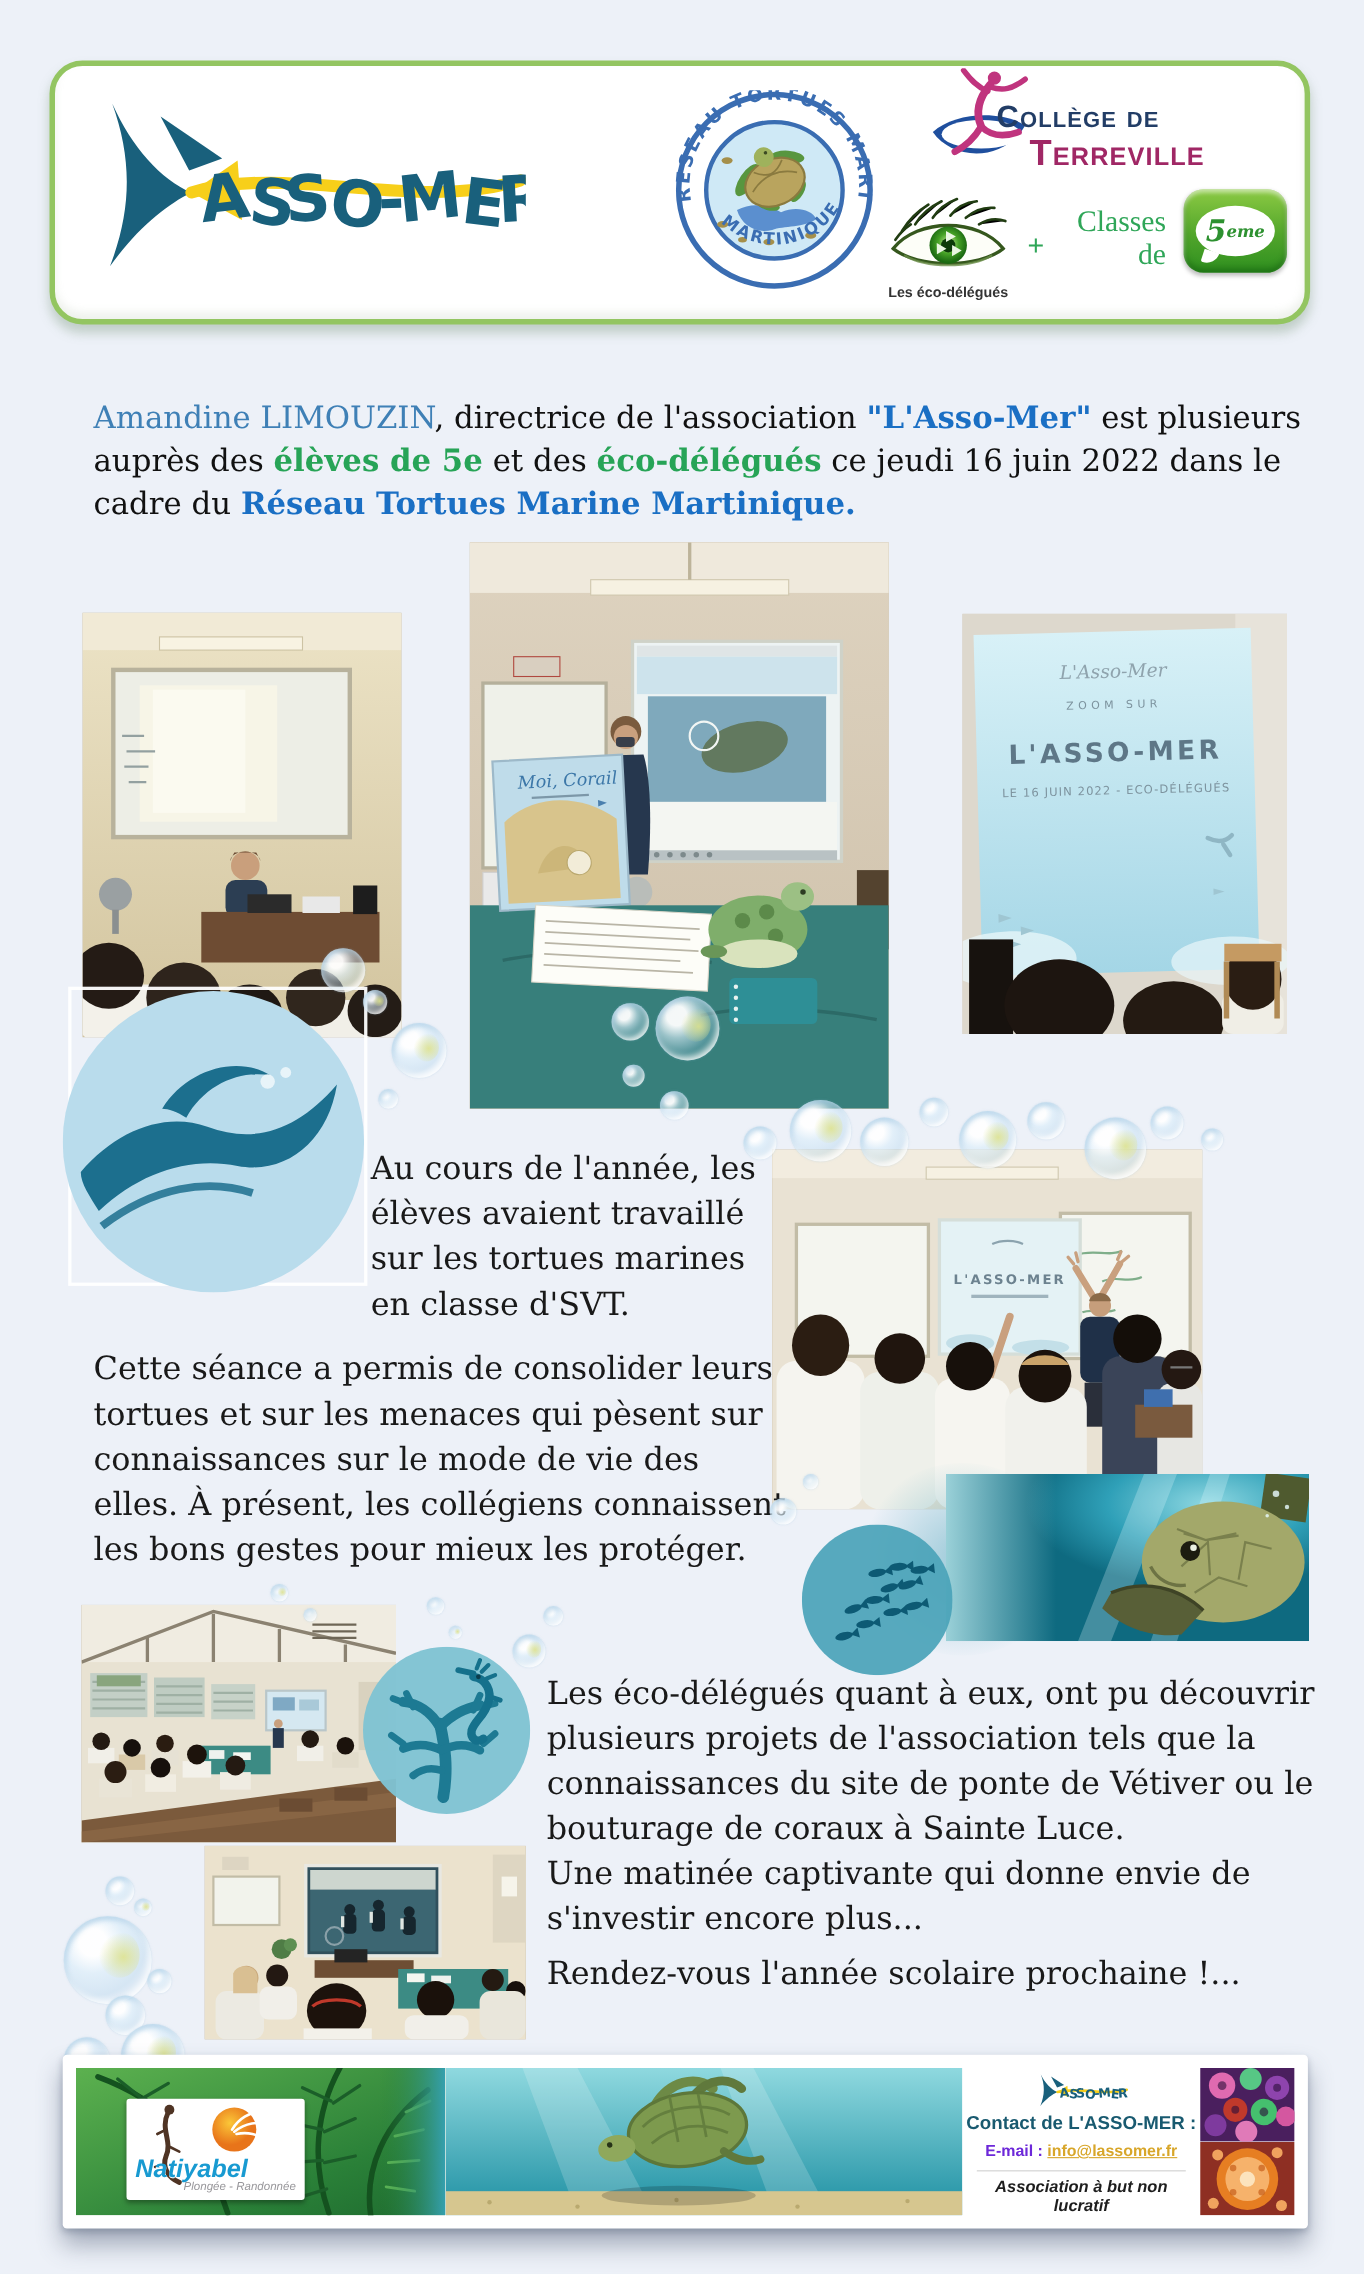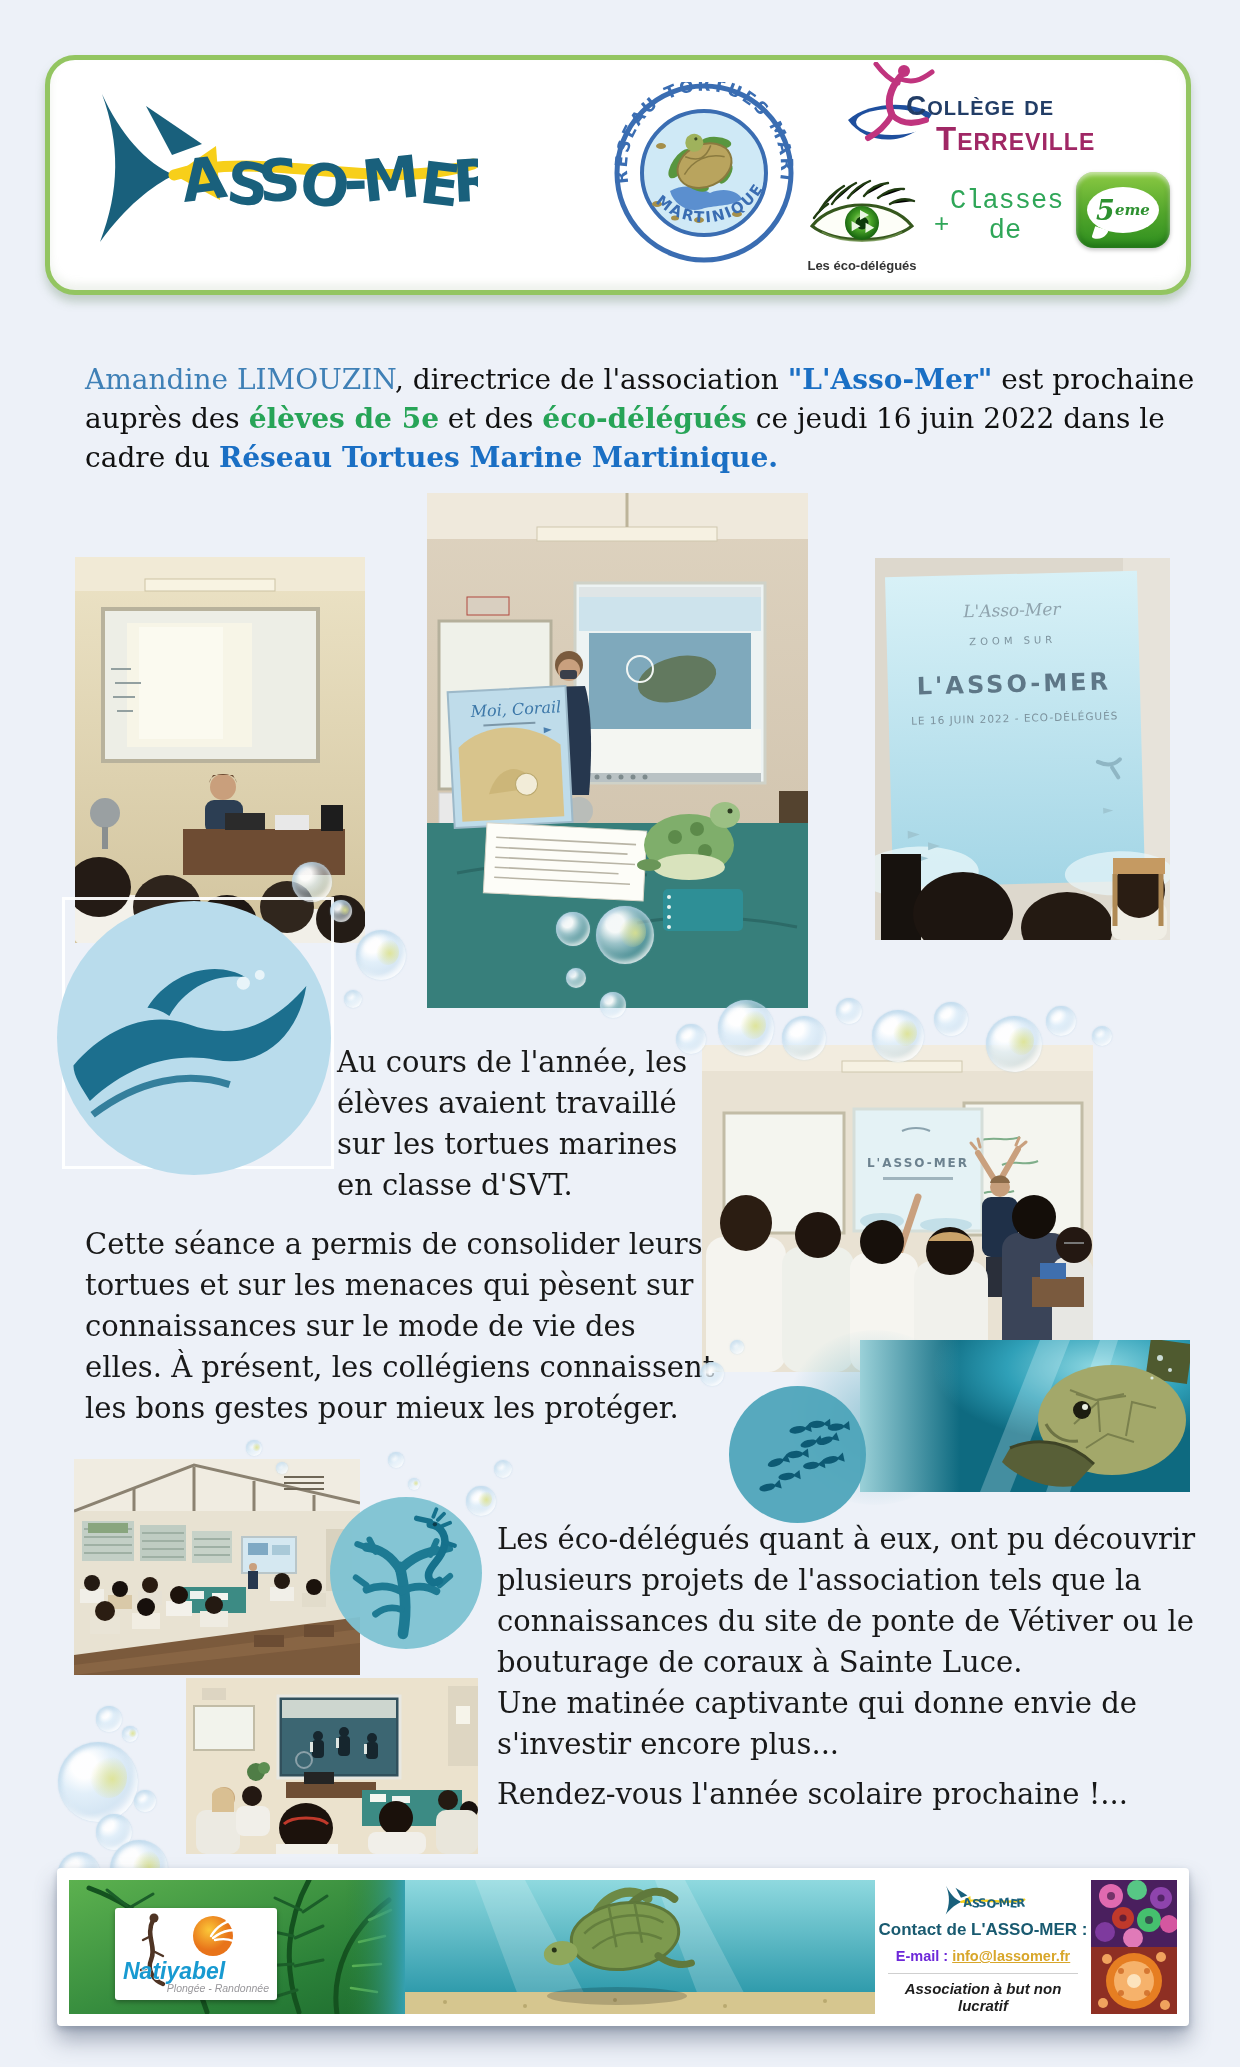--- a/index.html
+++ b/index.html
@@ -31,22 +31,22 @@
   .badge-oval{position:relative;width:72px;height:46px;background:#fff;border-radius:50%;
      display:flex;align-items:center;justify-content:center;}
   .badge-oval::after{content:"";position:absolute;left:6px;bottom:-7px;width:14px;height:12px;background:#fff;
      border-radius:0 0 14px 2px;transform:rotate(18deg);}
   .badge-num{color:#2d9130;font-weight:bold;font-style:italic;font-size:27px;font-family:"DejaVu Serif",serif;}
   .badge-suf{color:#2d9130;font-weight:bold;font-style:italic;font-size:15px;font-family:"DejaVu Serif",serif;}
   .college-l1{font-family:"Liberation Sans",sans-serif;font-variant:small-caps;font-weight:bold;
      font-size:28px;color:#223d66;letter-spacing:1px;}
   .college-l2{font-family:"Liberation Sans",sans-serif;font-variant:small-caps;font-weight:bold;
      font-size:33px;color:#a02765;letter-spacing:1px;margin-left:30px;margin-top:-2px;}
-  .classes{position:absolute;color:#2fa658;font-size:27px;text-align:center;line-height:30px;
-     font-family:Liberation Mono, monospace;}
+  .classes{position:absolute;color:#2fa658;font-size:27px;text-align:right;line-height:30px;
+     font-family:Liberation Serif, serif;}
   .eco-label{position:absolute;font-family:"Liberation Sans",sans-serif;font-weight:bold;font-size:13px;
      color:#333;text-align:center;}
   .plus{position:absolute;color:#2fa658;font-size:26px;font-family:"Liberation Sans",sans-serif;}
   .footer-card{position:absolute;background:#fff;border-radius:4px;padding:12px;box-sizing:border-box;
      display:flex;box-shadow:0 14px 22px rgba(70,85,110,.45), 0 3px 6px rgba(70,85,110,.3);}
   .contact{width:216px;background:#fff;display:flex;flex-direction:column;align-items:center;
      justify-content:flex-start;padding-top:4px;font-family:"Liberation Sans",sans-serif;}
   .contact-title{font-size:17px;font-weight:bold;color:#195a70;margin-top:2px;}
   .email-row{font-size:14.5px;margin-top:8px;}
   .email-label{color:#6d28d9;font-weight:bold;text-align:right;}
@@ -160,21 +160,21 @@
     </div>
     <div class="badge" style="left:1026px;top:112px;">
       <div class="badge-oval">
         <span class="badge-num">5</span>
           <span class="badge-suf">eme</span>
       </div>
     </div>
   </div>
 
   <div class="intro" style="left:85px;top:360px;">
-    <div><span class="blue-name">Amandine LIMOUZIN</span><span>, directrice de l'association </span><span class="blue-bold">"L'Asso-Mer"</span><span> est prochaine</span></div>
+    <div><span class="blue-name">Amandine LIMOUZIN</span><span>, directrice de l'association </span><span class="blue-bold">"L'Asso-Mer"</span><span> est plusieurs</span></div>
     <div><span>auprès des </span><span class="green-bold">élèves de 5e</span><span> et des </span><span class="green-bold">éco-délégués</span><span> ce jeudi 16 juin 2022 dans le</span></div>
     <div><span>cadre du </span><span class="blue-bold">Réseau Tortues Marine Martinique.</span></div>
   </div>
 
   <div class="photo" style="left:75px;top:557px;width:290px;height:386px;">
     <svg width="290" height="386" viewBox="0 0 290 386">
       <defs>
           <linearGradient id="p1w" x1="0" y1="0" x2="0" y2="1">
         <stop offset="0" stop-color="#ece3c6"></stop>
             <stop offset="1" stop-color="#d2c49e"></stop>

